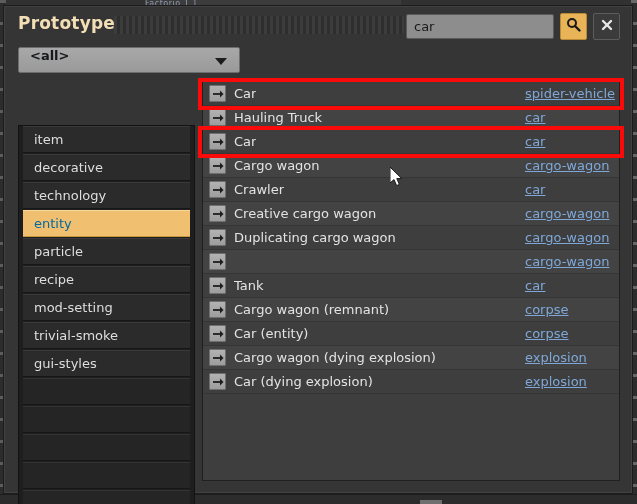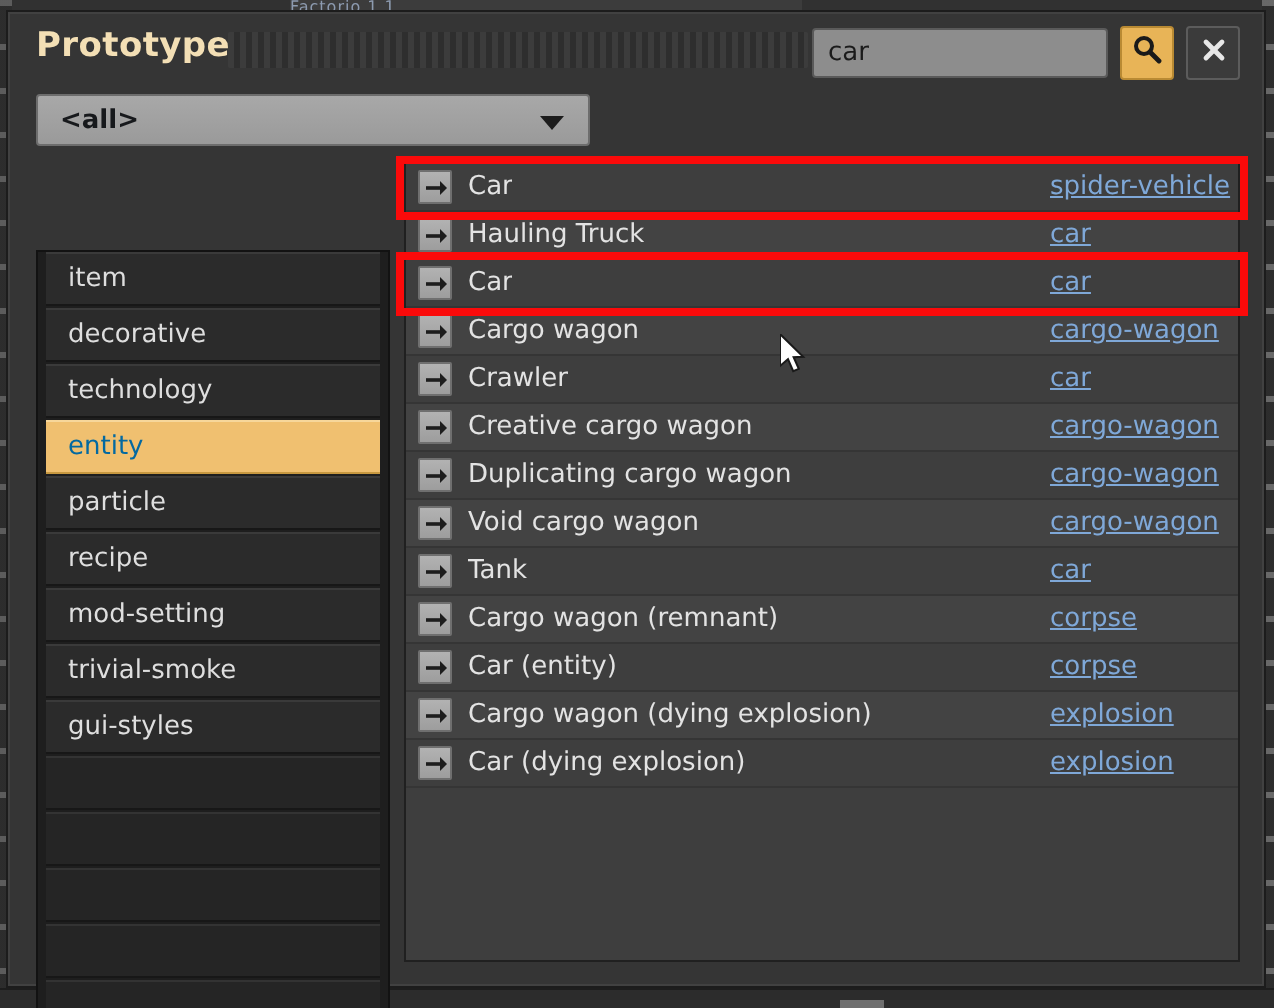--- a/index.html
+++ b/index.html
@@ -137,26 +137,26 @@
     border-radius: 2px;
     display: flex; align-items: center; justify-content: center;
     cursor: pointer;
   }
   .btn-close svg { stroke: #e7e7e7; }
 
   
   .dropdown {
     position: absolute;
     left: 14px; top: 41px;
-    width: 277px; height: 26px;
+    width: 222px; height: 26px;
     background: linear-gradient(to bottom, #a8a8a8, #9a9a9a);
     border: 1px solid #6d6d6d;
     border-radius: 2px;
     display: flex;
-    align-items: center;
+    align-items: flex-start;
     cursor: pointer;
   }
   .dropdown-label {
     margin-left: 11px;
     color: #17191c;
     font-size: 13px;
     font-weight: bold;
   }
   .dropdown-caret {
     position: absolute;
@@ -410,21 +410,20 @@
           <div class="row-name">Duplicating cargo wagon</div>
           <a class="row-type">cargo-wagon</a>
         </div>
         <div class="row">
           <div class="row-icon">
             <svg width="12" height="10" viewBox="0 0 12 10">
               <line x1="1" y1="5" x2="9" y2="5" stroke="#1d1d1d" stroke-width="1.8"></line>
               <polygon points="8,1.5 11.5,5 8,8.5" fill="#1d1d1d"></polygon>
             </svg>
           </div>
-          <div class="row-name">Void cargo wagon</div>
           <a class="row-type">cargo-wagon</a>
         </div>
         <div class="row">
           <div class="row-icon">
             <svg width="12" height="10" viewBox="0 0 12 10">
               <line x1="1" y1="5" x2="9" y2="5" stroke="#1d1d1d" stroke-width="1.8"></line>
               <polygon points="8,1.5 11.5,5 8,8.5" fill="#1d1d1d"></polygon>
             </svg>
           </div>
           <div class="row-name">Tank</div>

